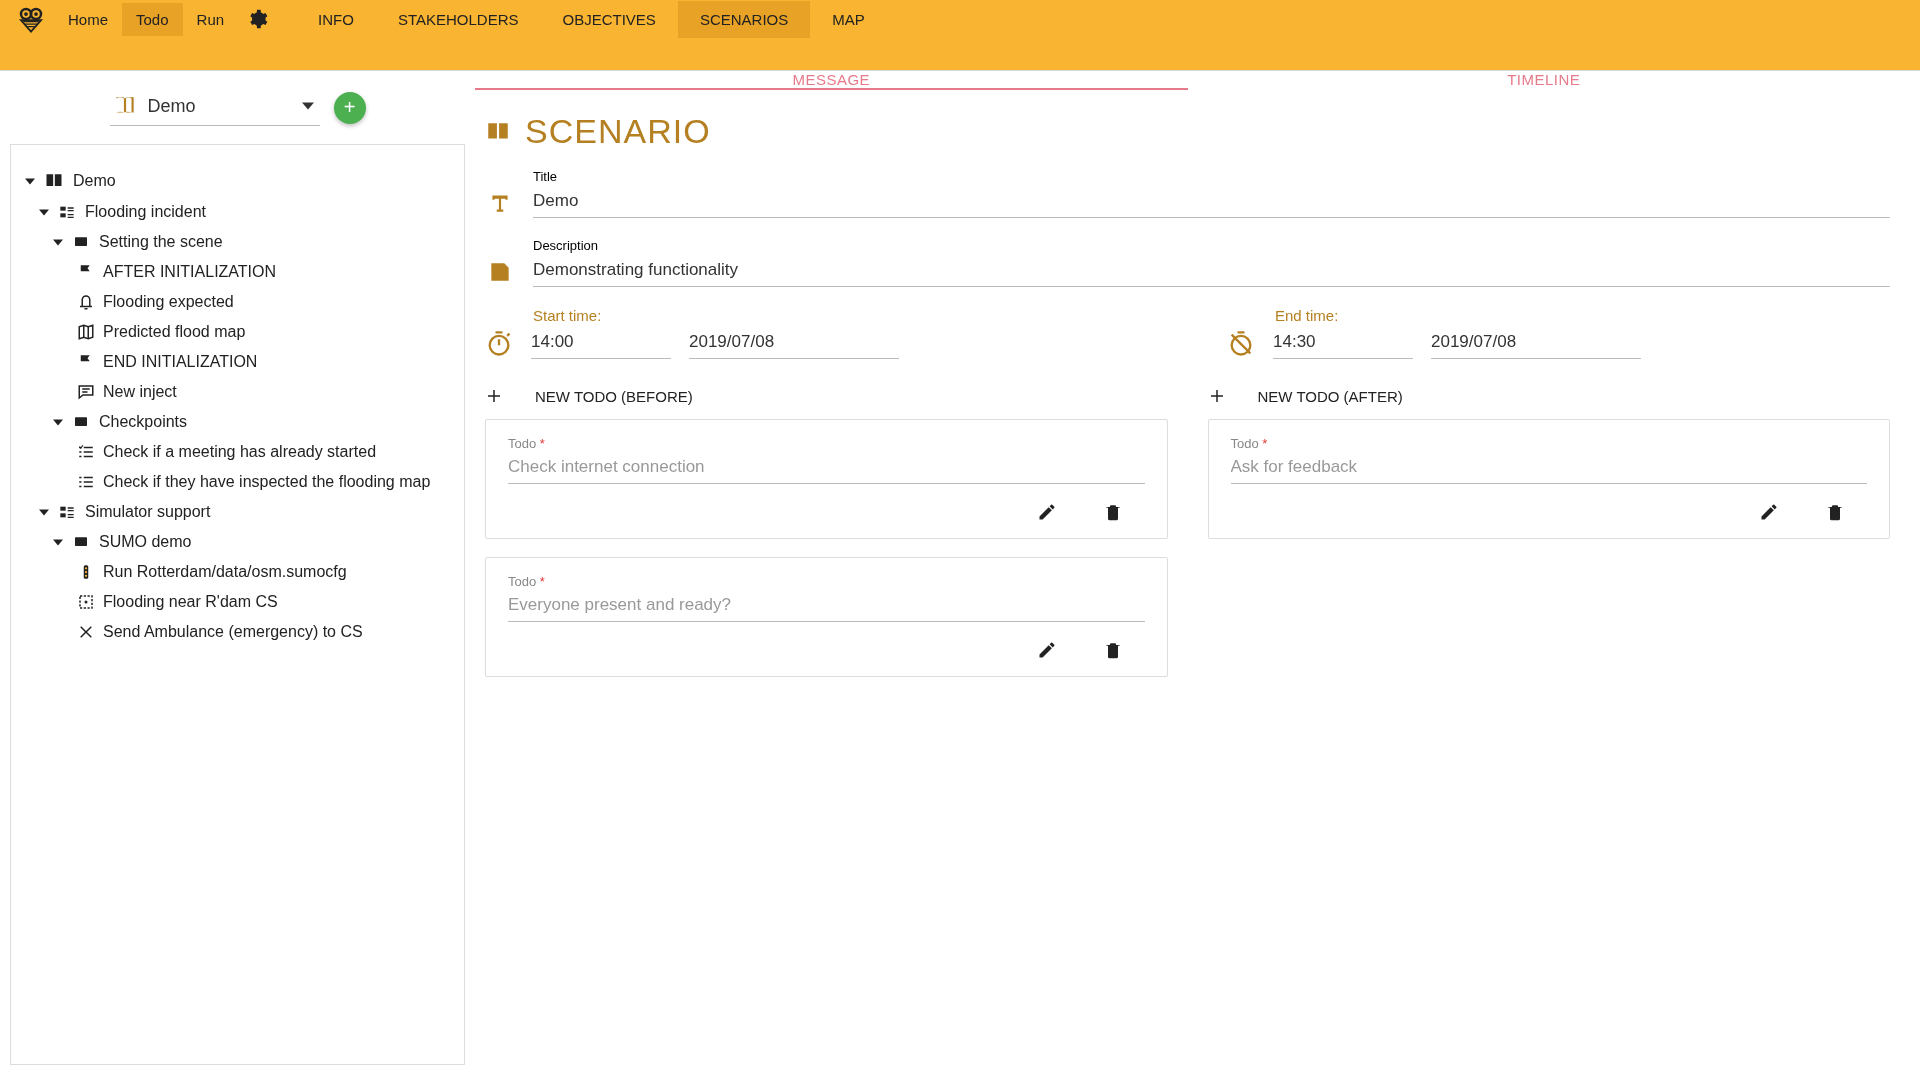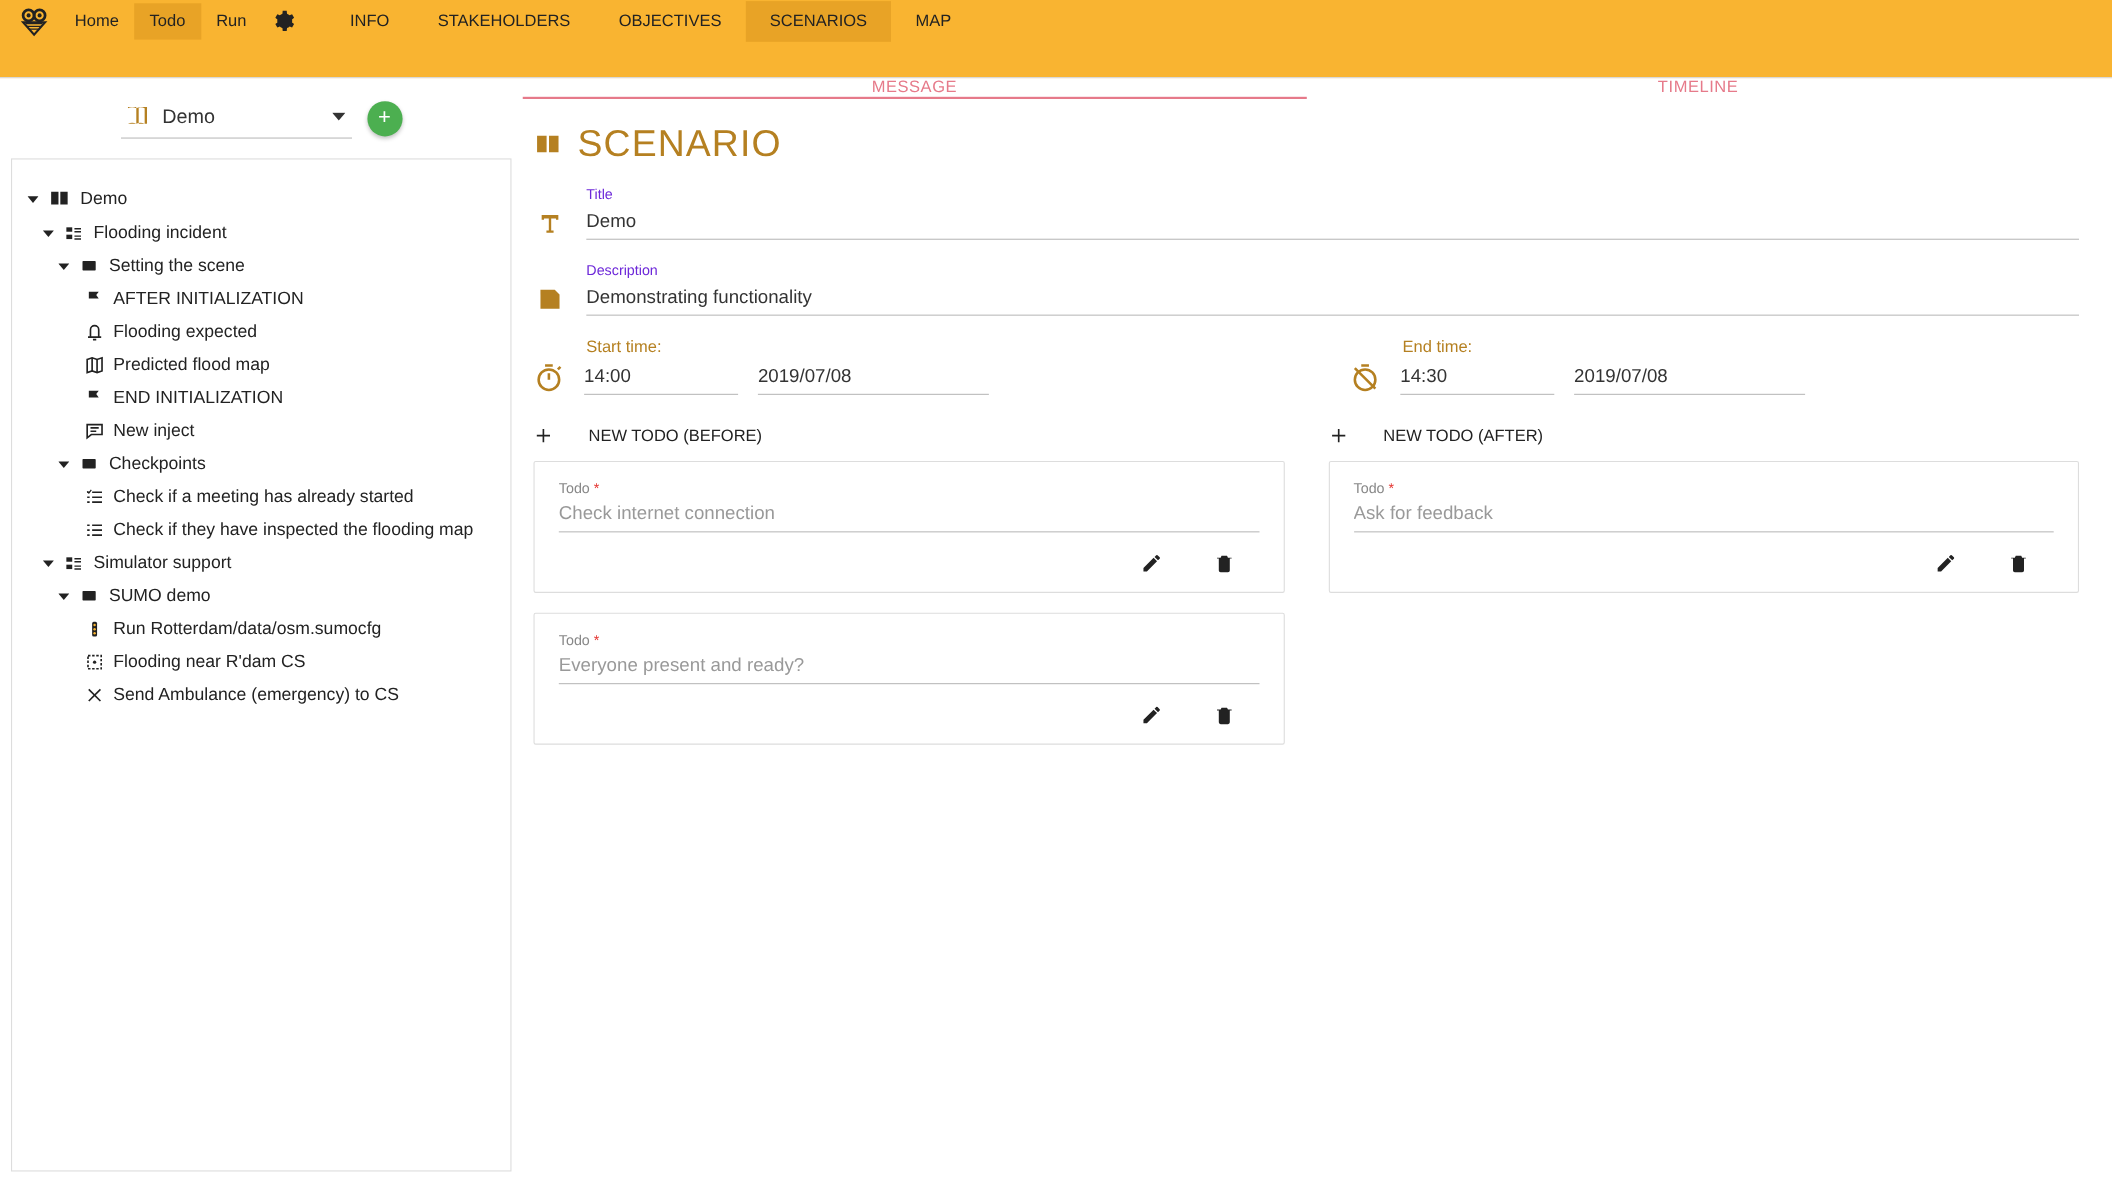--- a/index.html
+++ b/index.html
@@ -43,21 +43,21 @@
 .sub-tab { flex: 1; text-align: center; padding: 0 0; font-size: 15px; color: #e67a8a; border-bottom: 2px solid transparent; letter-spacing: 0.5px; cursor: pointer; }
 .sub-tab.active { border-bottom: 2px solid #e67a8a; }
 
 .content { padding: 0 10px 30px 10px; }
 .scenario-title { display: flex; align-items: center; gap: 14px; margin-bottom: 18px; }
 .scenario-title h1 { color: #b58021; font-size: 34px; font-weight: 500; letter-spacing: 1px; }
 
 .field-row { display: flex; align-items: flex-end; gap: 18px; margin-bottom: 20px; }
 .field-icon { width: 30px; display: flex; justify-content: center; padding-bottom: 2px; }
 .field-body { flex: 1; }
-.field-label { color: #6d28d9; font-size: 13px; margin-bottom: 3px; }
+.field-label { color: #000000; font-size: 13px; margin-bottom: 3px; }
 .field-input { width: 100%; border: none; border-bottom: 1px solid #bbb; font-size: 17px; padding: 4px 0 6px; color: #333; background: transparent; outline: none; }
 
 .time-row { display: flex; gap: 79px; margin-top: 6px; }
 .time-block { flex: 1; }
 .time-head { color: #b58021; font-size: 15px; margin-bottom: 4px; padding-left: 48px; }
 .time-inputs { display: flex; align-items: center; gap: 18px; }
 .time-field, .date-field { border: none; border-bottom: 1px solid #bbb; font-size: 17px; padding: 4px 0 6px; color: #333; background: transparent; outline: none; }
 .time-field { width: 140px; }
 .date-field { width: 210px; }
 

